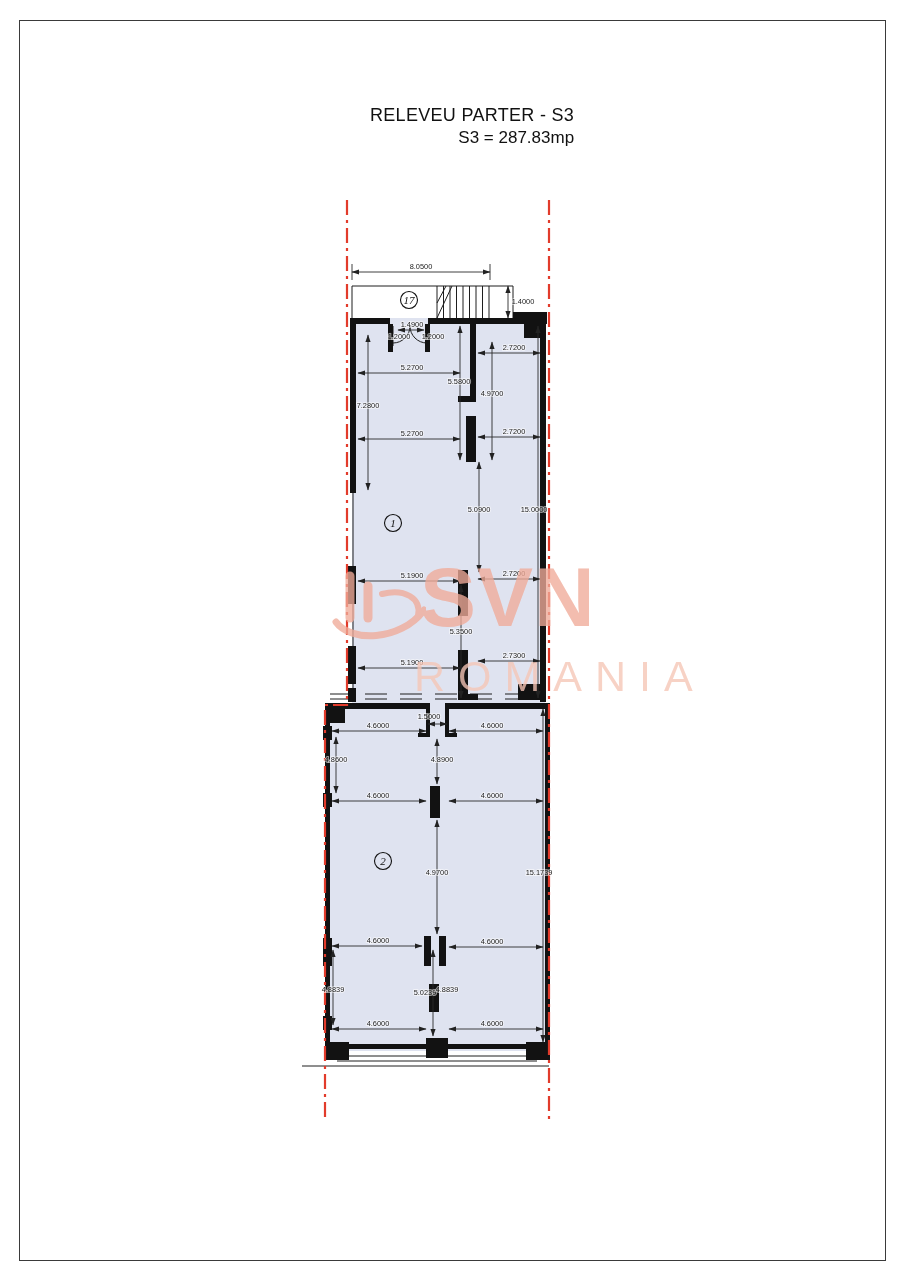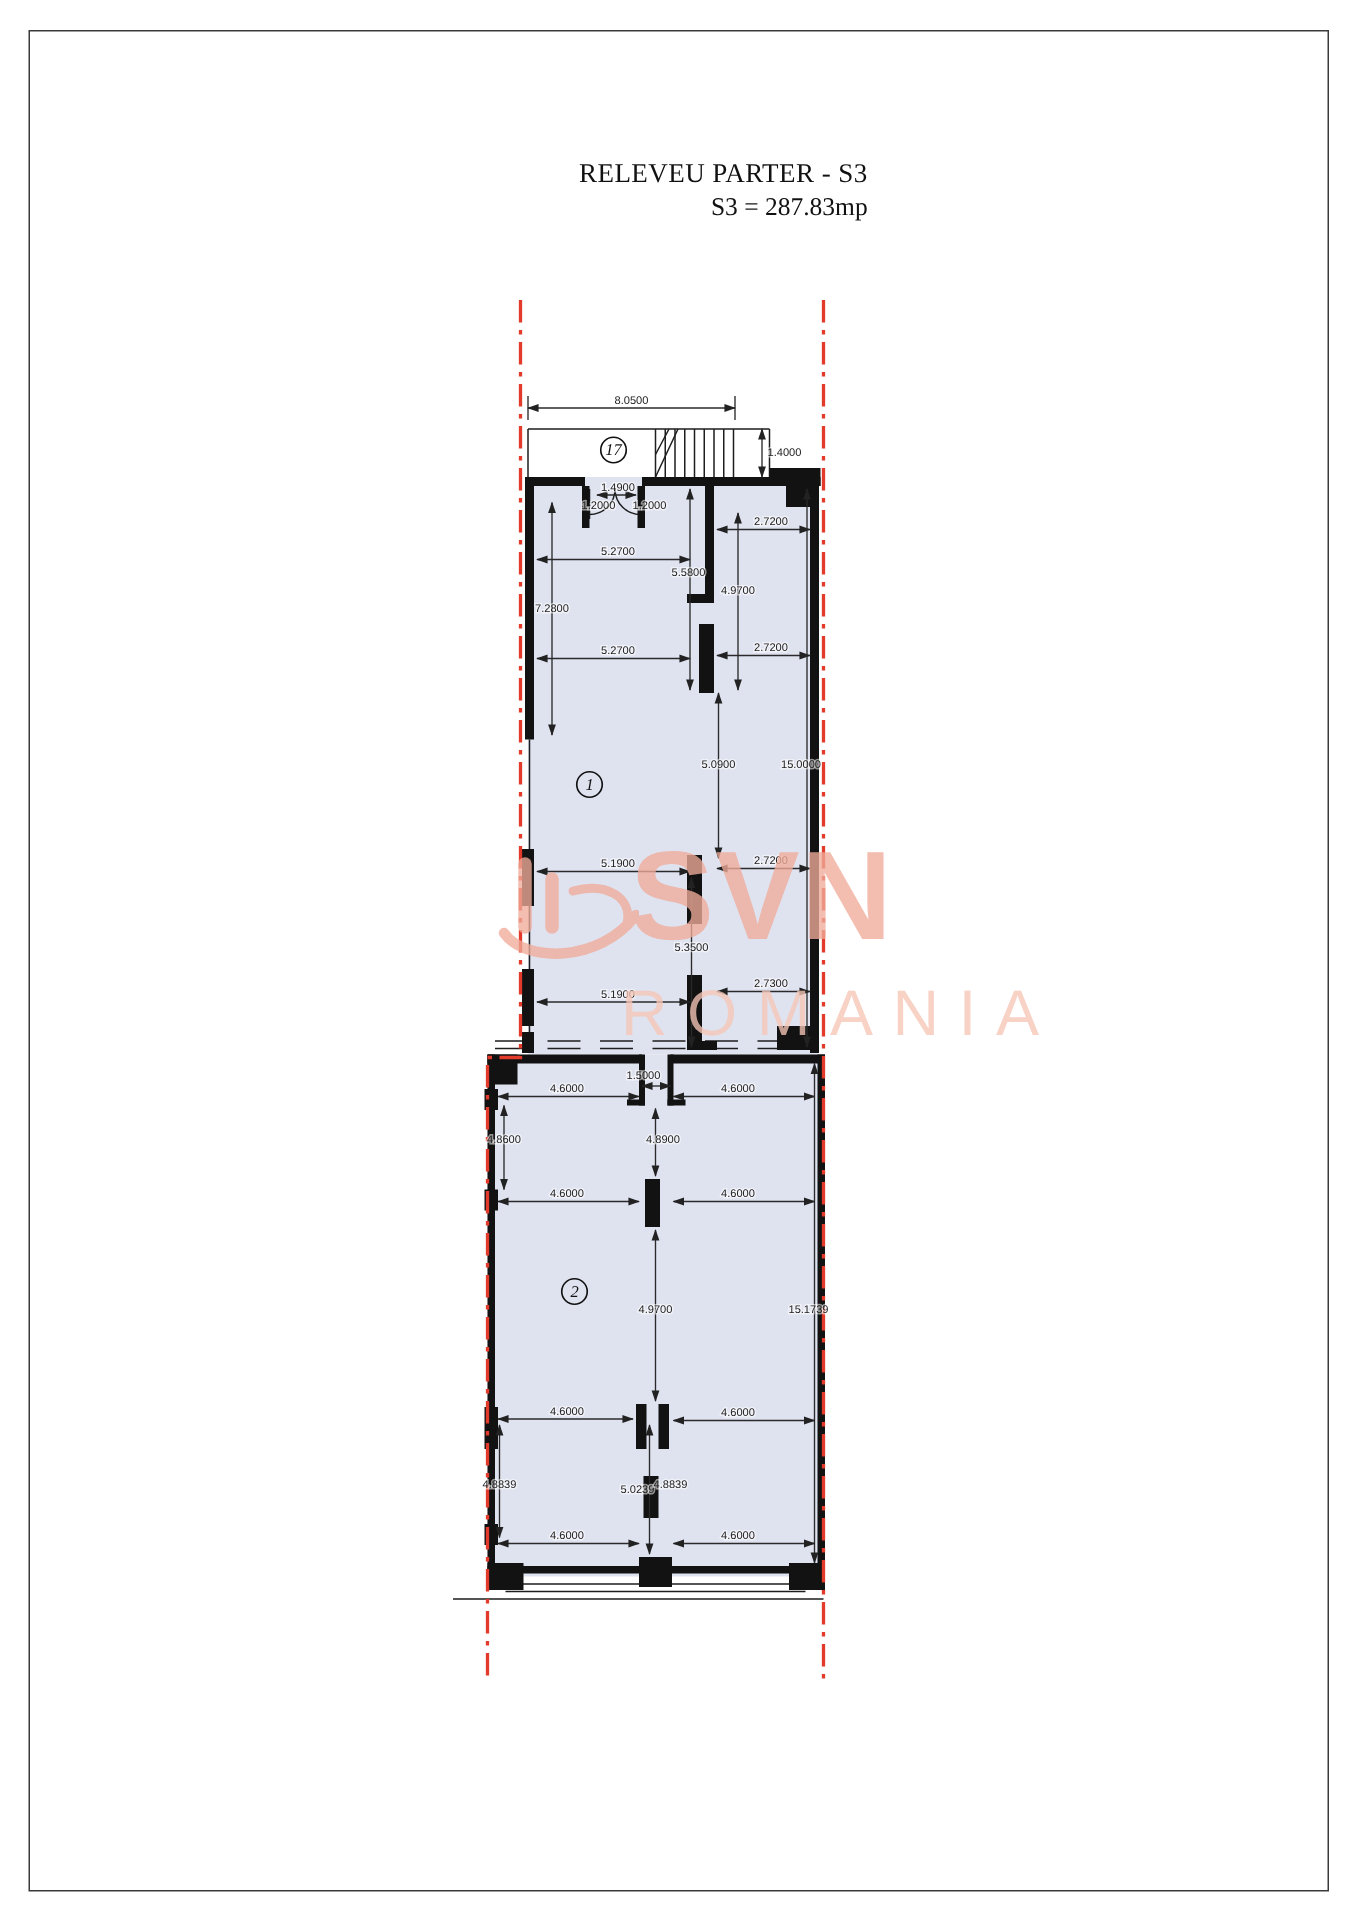--- a/index.html
+++ b/index.html
@@ -5,22 +5,22 @@
   html,body{margin:0;padding:0;}
   body{
     width:906px;height:1280px;position:relative;background:#ffffff;
     font-family:"Liberation Sans","DejaVu Sans",sans-serif;overflow:hidden;
   }
   .page-border{
     position:absolute;left:19px;top:20px;width:867px;height:1241px;
     border:1.5px solid #3a3a3a;box-sizing:border-box;
   }
   .title-block{
-    position:absolute;left:386px;top:103px;
-    font-family:Liberation Serif, serif;
+    position:absolute;left:370px;top:103px;
+    font-family:Liberation Sans, sans-serif;
     color:#111;line-height:1.35;
   }
   .title-block .t1{font-size:18px;letter-spacing:.3px;}
   .title-block .t2{font-size:17px;text-align:right;}
   svg#plan-svg{position:absolute;left:0;top:0;}
   .dim-label{
     font-family:"Liberation Sans","DejaVu Sans",sans-serif;
     font-size:7.4px;fill:#1c1c1c;text-anchor:middle;
     paint-order:stroke;stroke:#ffffff;stroke-width:2px;stroke-opacity:.55;
   }

